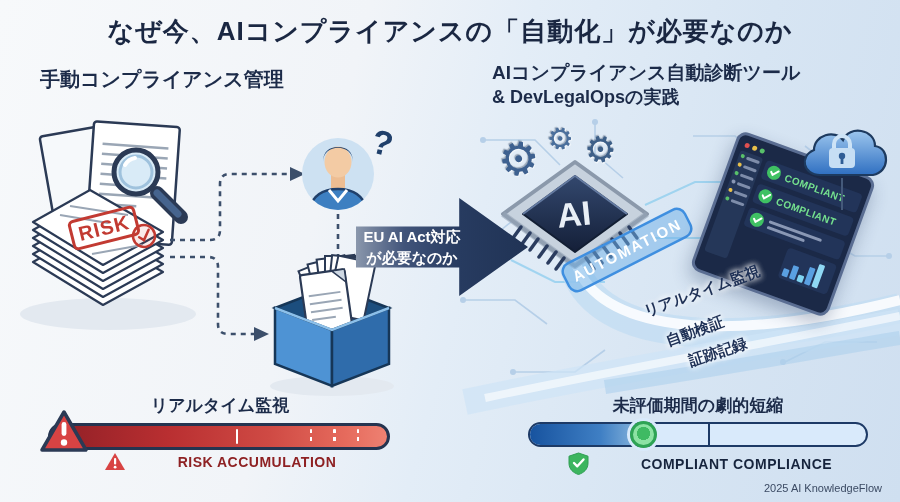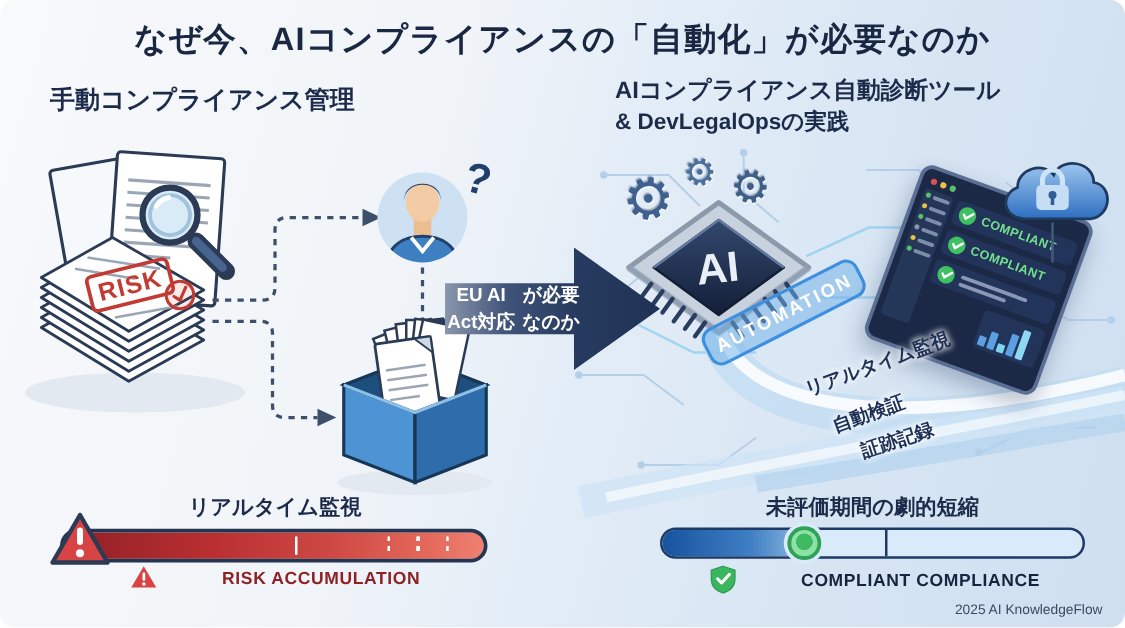--- a/index.html
+++ b/index.html
@@ -1,36 +1,36 @@
 <!DOCTYPE html>
 <html><head>
 <meta charset="utf-8">
 <style>
   * { margin:0; padding:0; box-sizing:border-box; }
   html,body { width:900px; height:502px; overflow:hidden; }
   body { font-family:"Liberation Sans","DejaVu Sans",sans-serif; }
   .canvas { position:relative; width:900px; height:502px;
-    background:linear-gradient(105deg,#f7f9fb 0%,#f1f4f8 36%,#e3edf7 52%,#d7e5f3 75%,#cfdff0 100%);border-radius:12px; }
+    background:linear-gradient(105deg,#f7f9fb 0%,#f1f4f8 36%,#e3edf7 52%,#d7e5f3 75%,#cfdff0 100%); }
   .abs { position:absolute; }
   .title { left:0; right:0; top:14px; text-align:center; font-size:26px; font-weight:800;
     color:#1a2742; letter-spacing:1px; }
   .col-head { font-weight:800; color:#1c2b49; text-align:left; }
   .left-head { left:40px; top:66px; width:370px; font-size:20px; }
   .right-head { left:492px; top:60px; width:372px; font-size:19px; line-height:25px; }
   .right-head .l2 { font-size:18px; }
   svg.layer { position:absolute; overflow:visible; }
   .illus-left { left:20px; top:112px; z-index:2; }
   .illus-right { left:455px; top:110px; z-index:1; }
   
   .big-arrow { left:356px; top:196px; width:172px; height:102px; z-index:6;
     background:linear-gradient(90deg,#8a97ac 0%,#41547a 28%,#273b60 60%,#203355 100%);
     clip-path:polygon(0% 30%,60% 30%,60% 2%,100% 50%,60% 98%,60% 70%,0% 70%);
     filter:drop-shadow(0 3px 4px rgba(25,40,70,.35)); }
   .big-arrow-text { left:356px; top:196px; width:112px; height:102px; z-index:7;
-    display:flex; flex-direction:row; align-items:center; justify-content:center;
+    display:flex; flex-direction:column; align-items:center; justify-content:center;
     color:#fff; font-weight:800; font-size:15px; line-height:21px; text-align:center; }
   
   .gear { z-index:3; color:#3e6190; text-shadow:1px 1px 1px rgba(255,255,255,.7), -1px -1px 1px rgba(20,40,70,.35);
     line-height:1; display:block; }
   
   .monitor { left:710px; top:150px; width:146px; height:148px; z-index:4;
     transform:rotate(20deg); background:#1b2947; border:3px solid #5a6d92; border-radius:10px;
     padding:5px; box-shadow:0 8px 18px rgba(30,50,90,.3); }
   .win-dots { display:flex; gap:3px; height:9px; align-items:center; padding-left:2px; }
   .win-dots i { width:5px; height:5px; border-radius:50%; display:block; }

